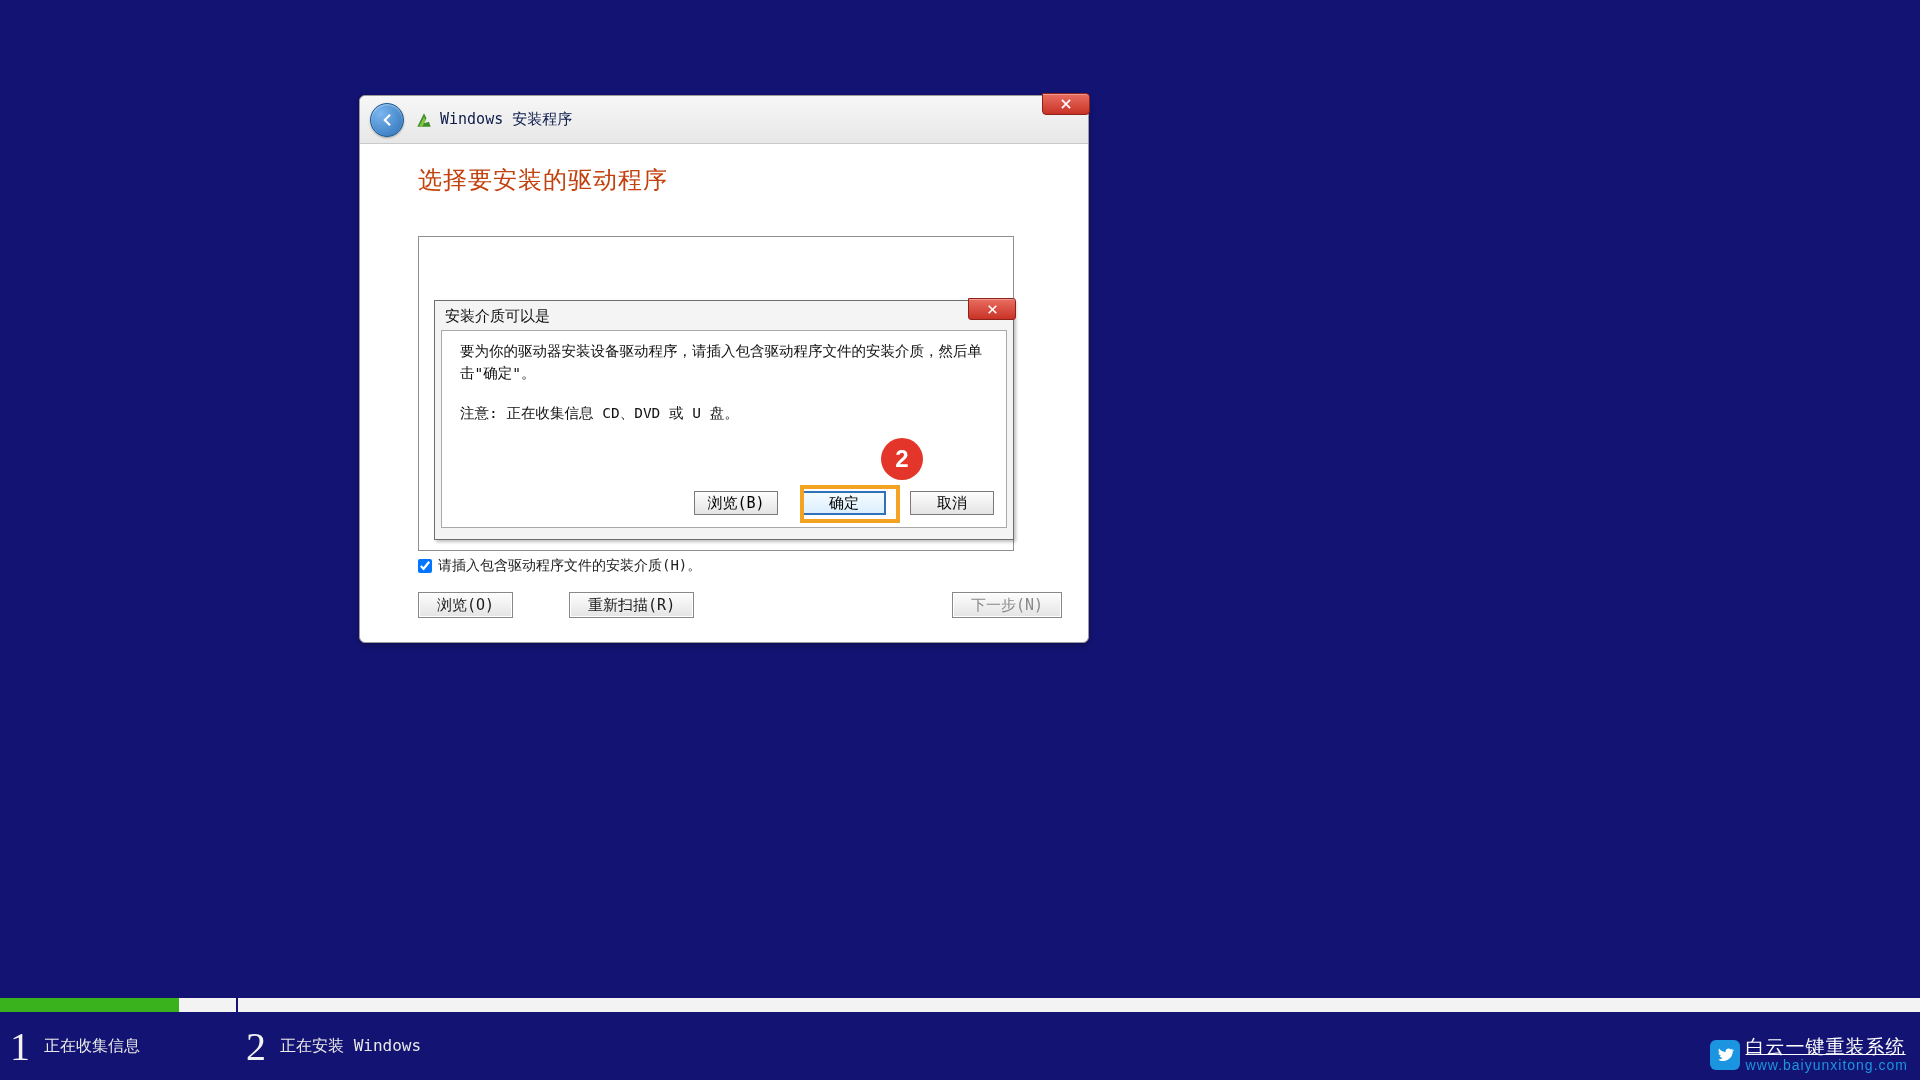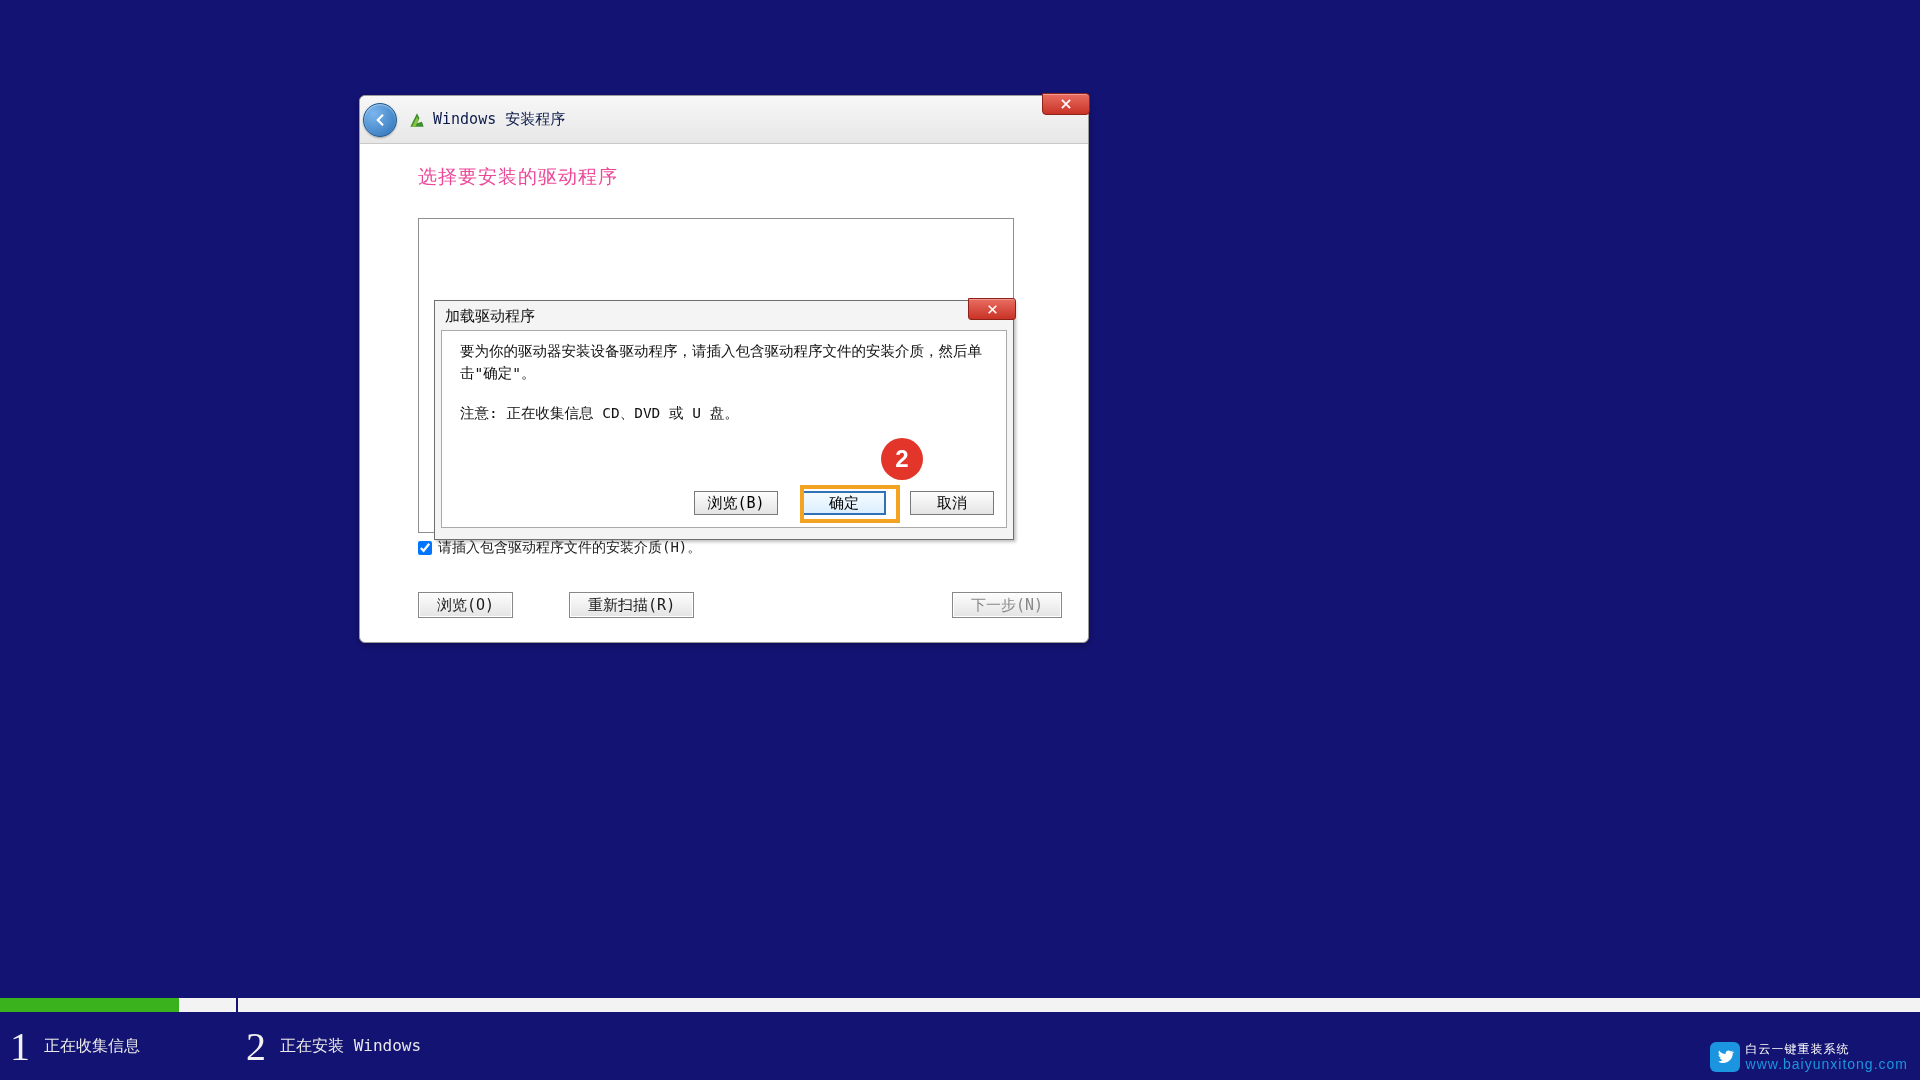--- a/index.html
+++ b/index.html
@@ -18,21 +18,21 @@
     border-radius: 6px;
     box-shadow: 0 2px 6px rgba(0,0,0,0.3);
   }
   .titlebar {
     height: 48px;
     background: linear-gradient(to bottom, #f7f7f7, #e7e7e7);
     border-bottom: 1px solid #c9c9c9;
     border-radius: 6px 6px 0 0;
     display: flex;
     align-items: center;
-    padding: 0 3px;
+    padding: 0 10px;
     position: relative;
   }
   .back-btn {
     width: 34px; height: 34px;
     border-radius: 50%;
     background: radial-gradient(circle at 30% 30%, #7bb6ef, #2a6fb5);
     border: 1px solid #1b5890;
     display: flex; align-items: center; justify-content: center;
     color: #fff;
     box-shadow: inset 0 1px 2px rgba(255,255,255,0.5), 0 1px 2px rgba(0,0,0,0.3);
@@ -60,24 +60,24 @@
     display: flex; align-items: center; justify-content: center;
     color: #fff;
     box-shadow: inset 0 1px 0 rgba(255,255,255,0.3);
   }
   .close-btn svg { width: 14px; height: 14px; }
 
   .content {
     padding: 20px 58px 0 58px;
   }
   .page-heading {
-    color: #ec4899;
-    font-size: 19px;
+    color: #c2410c;
+    font-size: 24px;
     letter-spacing: 1px;
-    margin-bottom: 28px;
+    margin-bottom: 40px;
   }
   .driver-list {
     width: 596px;
     height: 315px;
     border: 1px solid #8f8f8f;
     background: #fff;
   }
   .hide-row {
     display: flex; align-items: center;
     margin-top: 6px;
@@ -238,21 +238,21 @@
   }
   .wm-icon {
     width: 30px; height: 30px;
     background: #1b95e0;
     border-radius: 6px;
     display: flex; align-items: center; justify-content: center;
     margin-right: 6px;
   }
   .wm-icon svg { width: 20px; height: 20px; fill: #fff; }
   .wm-text { display: flex; flex-direction: column; line-height: 1; }
-  .wm-main { font-size: 12px; letter-spacing: 1px; }
+  .wm-main { font-size: 19px; letter-spacing: 1px; text-decoration: underline; }
   .wm-sub { font-size: 14px; color: #1b95e0; letter-spacing: 1px; margin-top: 2px; }
 </style>
 </head>
 <body>
 
 <div class="main-window">
   <div class="titlebar">
     <div class="back-btn">
       <svg viewBox="0 0 24 24">
           <path fill="#fff" d="M15 4l-8 8 8 8 2-2-6-6 6-6z"></path>
@@ -285,21 +285,21 @@
     <button class="std-btn">浏览(O)</button>
     <div class="gap"></div>
     <button class="std-btn">重新扫描(R)</button>
     <div class="spacer"></div>
     <button class="std-btn disabled">下一步(N)</button>
   </div>
 </div>
 
 <div class="modal">
   <div class="modal-title">
-    <span>加载驱动程序</span>
+    <span>安装介质可以是</span>
     <div class="modal-close">
       <svg viewBox="0 0 24 24">
           <path stroke="#fff" stroke-width="3" fill="none" d="M5 5l14 14M19 5L5 19"></path>
         </svg>
     </div>
   </div>
   <div class="modal-body">
     <p>要为你的驱动器安装设备驱动程序，请插入包含驱动程序文件的安装介质，然后单击"确定"。</p>
     <p class="note">注意: 正在收集信息 CD、DVD 或 U 盘。</p>
     <div class="modal-btn-row">

